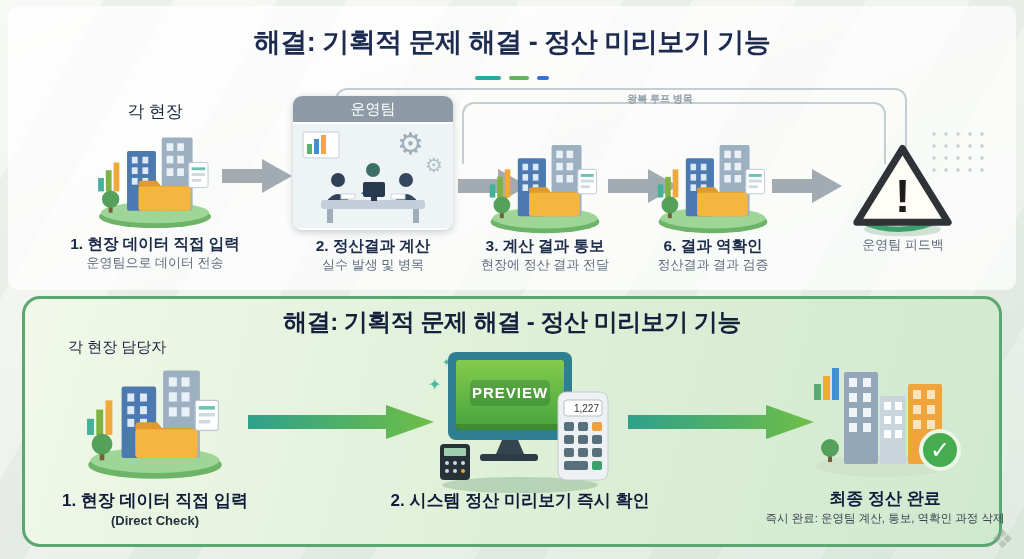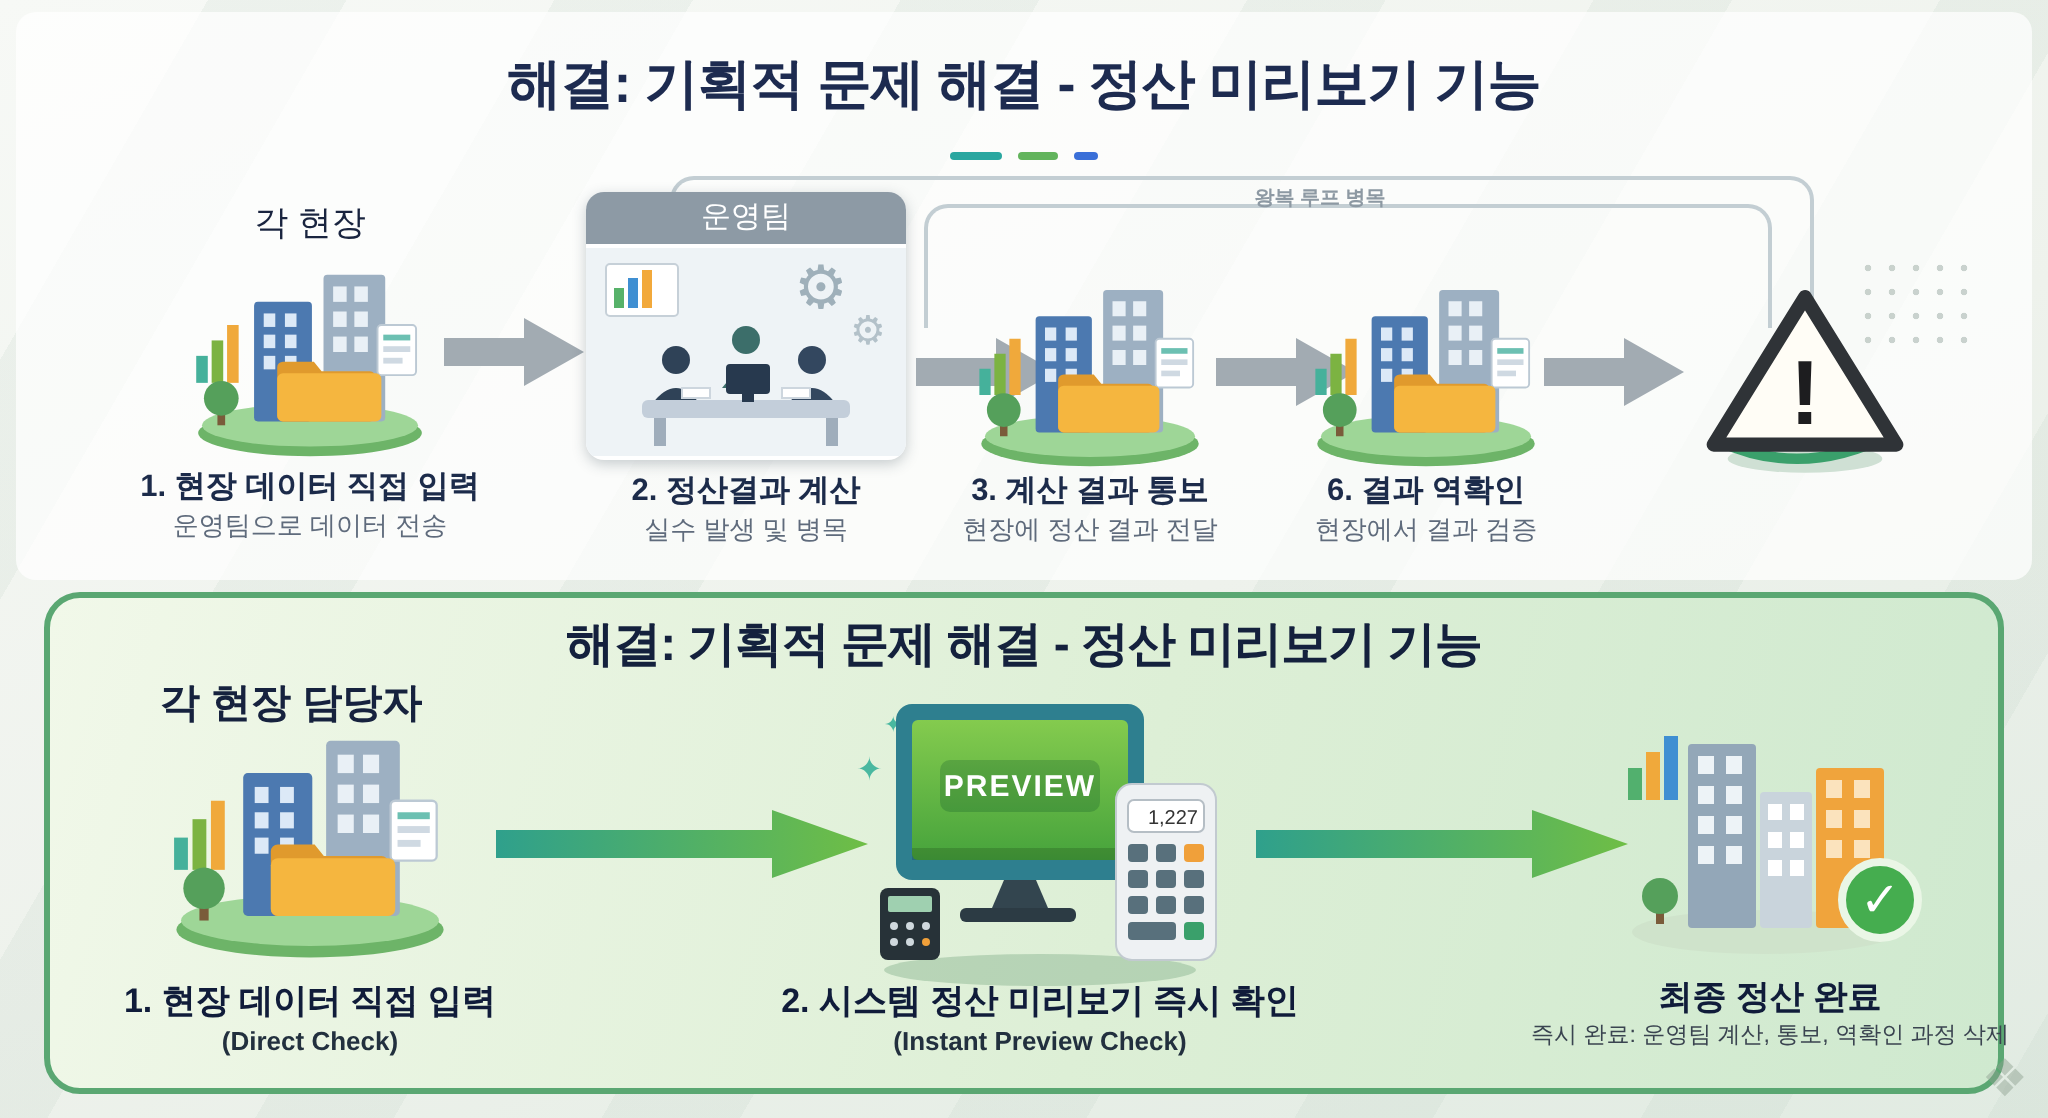--- a/index.html
+++ b/index.html
@@ -32,21 +32,21 @@
   .ops-card{left:293px;top:96px;width:160px;height:134px;background:#fff;border-radius:9px;box-shadow:0 2px 7px rgba(40,60,70,.25);z-index:2;overflow:hidden;}
   .ops-header{height:26px;line-height:26px;background:#8d9aa5;color:#fff;font-size:15px;font-weight:normal;text-align:center;}
 
   .icon{z-index:2;}
   .dots{left:928px;top:128px;width:64px;height:46px;z-index:1;opacity:.75;
     background-image:radial-gradient(#b9c4bf 1.5px, transparent 1.8px);background-size:12px 12px;}
 
   .bottom-panel{left:22px;top:296px;width:974px;height:245px;border:3px solid #5aa772;border-radius:18px;z-index:1;
     background:linear-gradient(105deg,#f1f8e9 0%,#ddefd6 55%,#cfe9cf 100%);}
   .bottom-title{left:0;top:306px;width:1024px;text-align:center;font-size:24px;font-weight:bold;color:#14213d;z-index:3;letter-spacing:-0.5px;}
-  .person-label{left:80px;top:338px;width:200px;font-size:20px;font-weight:bold;color:#16223e;z-index:3;}
+  .person-label{left:68px;top:338px;width:200px;font-size:15px;font-weight:normal;color:#16223e;z-index:3;}
   .b-title{font-size:17px;font-weight:bold;color:#101c3a;line-height:22px;}
   .b-sub{font-size:13px;font-weight:bold;color:#22303e;line-height:18px;}
   .b-sub-small{font-size:11.5px;font-weight:normal;color:#3a4450;line-height:16px;}
   .watermark{right:10px;bottom:4px;font-size:26px;color:#8da08f;opacity:.45;z-index:4;}
 </style>
 </head>
 <body>
 
 <svg width="0" height="0" style="position:absolute" aria-hidden="true">
   <defs>
@@ -162,34 +162,35 @@
 
   <svg class="abs icon" style="left:608px;top:168px" width="72" height="36" viewBox="0 0 72 36">
     <polygon points="0,11 40,11 40,1 70,18 40,35 40,25 0,25" fill="#a2abb2"></polygon>
   </svg>
 
   <svg class="abs icon" style="left:652px;top:130px" width="122" height="105" viewBox="0 0 130 112">
       <use href="#ic-site"></use>
     </svg>
   <div class="abs step-text" style="left:623px;top:236px;width:180px">
     <div class="step-title">6. 결과 역확인</div>
-    <div class="step-sub">현장에서 결과 검증</div>
+    <div class="step-sub">정산결과 결과 검증</div>
   </div>
 
   <svg class="abs icon" style="left:772px;top:168px" width="72" height="36" viewBox="0 0 72 36">
     <polygon points="0,11 40,11 40,1 70,18 40,35 40,25 0,25" fill="#a2abb2"></polygon>
   </svg>
 
   <svg class="abs icon" style="left:845px;top:138px" width="115" height="101" viewBox="0 0 130 115">
     <ellipse cx="65" cy="104" rx="44" ry="8" fill="#cfe0d4"></ellipse>
     <path d="M16,94 Q64,116 114,90" stroke="#3aa06b" stroke-width="6" fill="none" stroke-linecap="round"></path>
     <path d="M65,12 L117,96 L13,96 Z" fill="#fffdf6" stroke="#2f3337" stroke-width="8" stroke-linejoin="round"></path>
     <text x="65" y="84" text-anchor="middle" font-size="52" font-weight="bold" fill="#1d1d1f">!</text>
   </svg>
   <div class="abs step-text" style="left:808px;top:236px;width:190px">
+    <div class="step-sub">운영팀 피드백</div>
   </div>
 
   <div class="abs bottom-panel"></div>
   <div class="abs bottom-title">해결: 기획적 문제 해결 - 정산 미리보기 기능</div>
   <div class="abs person-label">각 현장 담당자</div>
 
   <svg class="abs icon" style="left:80px;top:352px" width="150" height="129" viewBox="0 0 130 112">
       <use href="#ic-site"></use>
     </svg>
   <div class="abs step-text" style="left:35px;top:490px;width:240px">
@@ -232,21 +233,20 @@
         <rect x="172" y="91" width="10" height="9" rx="2"></rect>
       <rect x="144" y="104" width="10" height="9" rx="2"></rect>
         <rect x="158" y="104" width="10" height="9" rx="2"></rect>
         <rect x="172" y="104" width="10" height="9" rx="2"></rect>
       <rect x="144" y="117" width="24" height="9" rx="2"></rect>
         <rect x="172" y="117" width="10" height="9" rx="2" fill="#3aa06b"></rect>
     </g>
   </svg>
   <div class="abs step-text" style="left:370px;top:490px;width:300px">
     <div class="b-title">2. 시스템 정산 미리보기 즉시 확인</div>
-    <div class="b-sub">(Instant Preview Check)</div>
   </div>
 
   <svg class="abs icon" style="left:628px;top:402px" width="190" height="40" viewBox="0 0 190 40">
     <polygon points="0,13 138,13 138,3 186,20 138,37 138,27 0,27" fill="url(#gradArrow)"></polygon>
   </svg>
 
   <svg class="abs icon" style="left:800px;top:350px" width="170" height="135" viewBox="0 0 170 135">
     <ellipse cx="82" cy="116" rx="66" ry="11" fill="#cfe3cb"></ellipse>
     <rect x="14" y="34" width="7" height="16" fill="#52b06e"></rect>
     <rect x="23" y="26" width="7" height="24" fill="#f0a93b"></rect>

